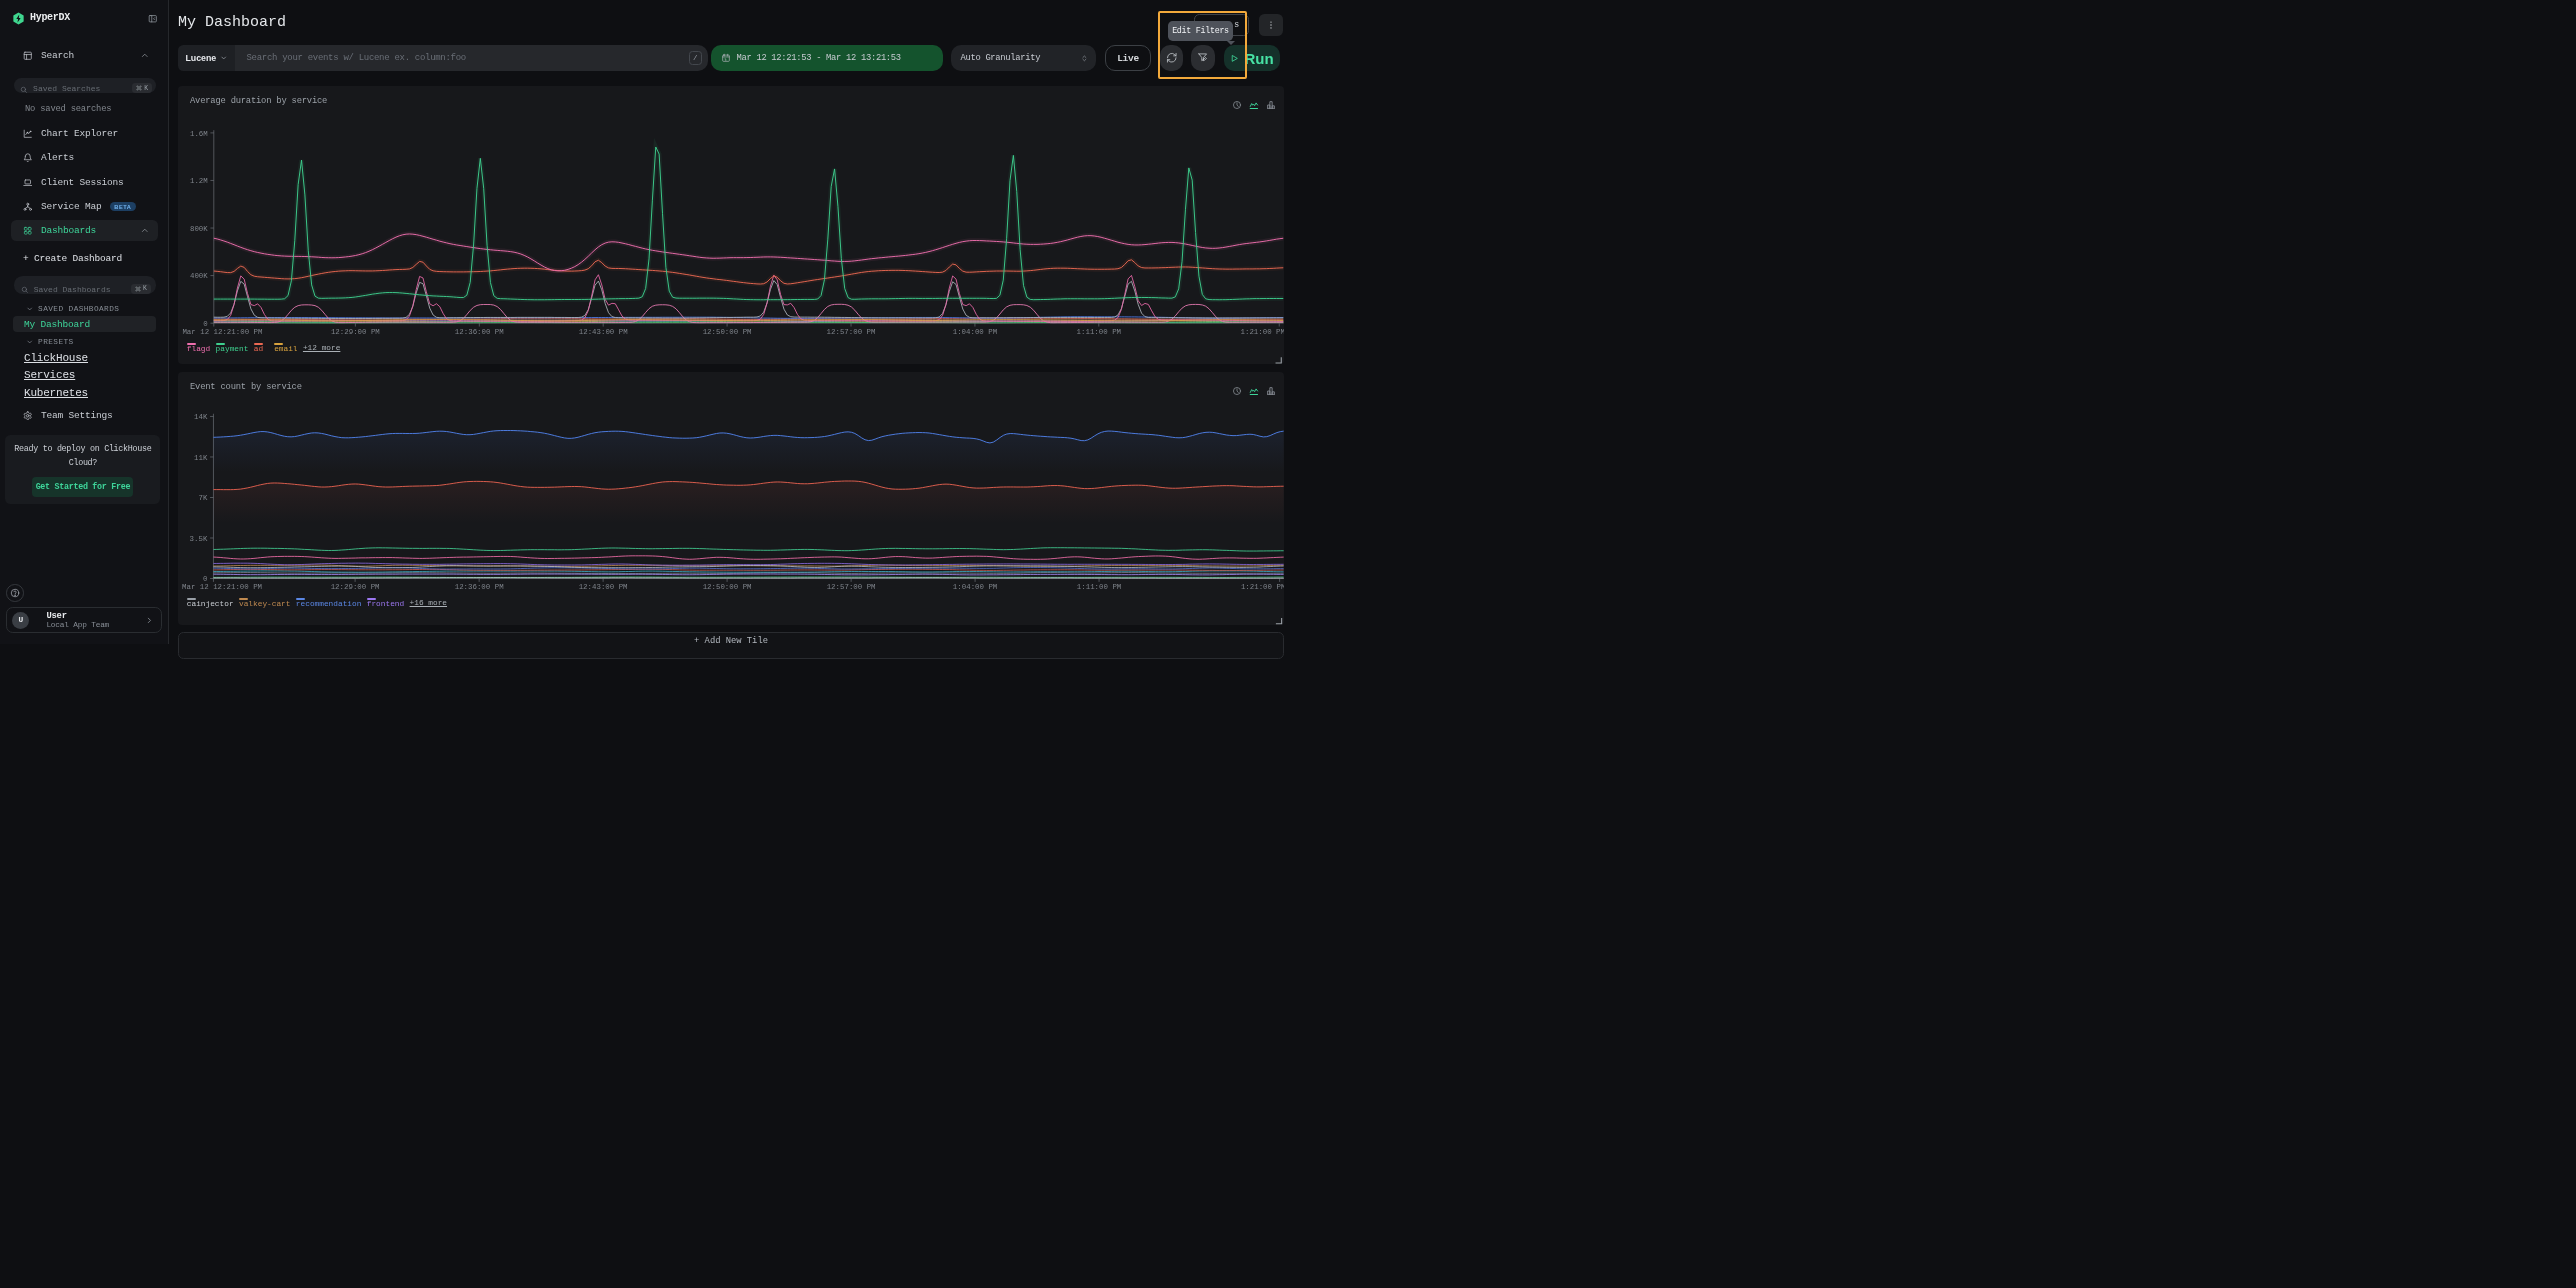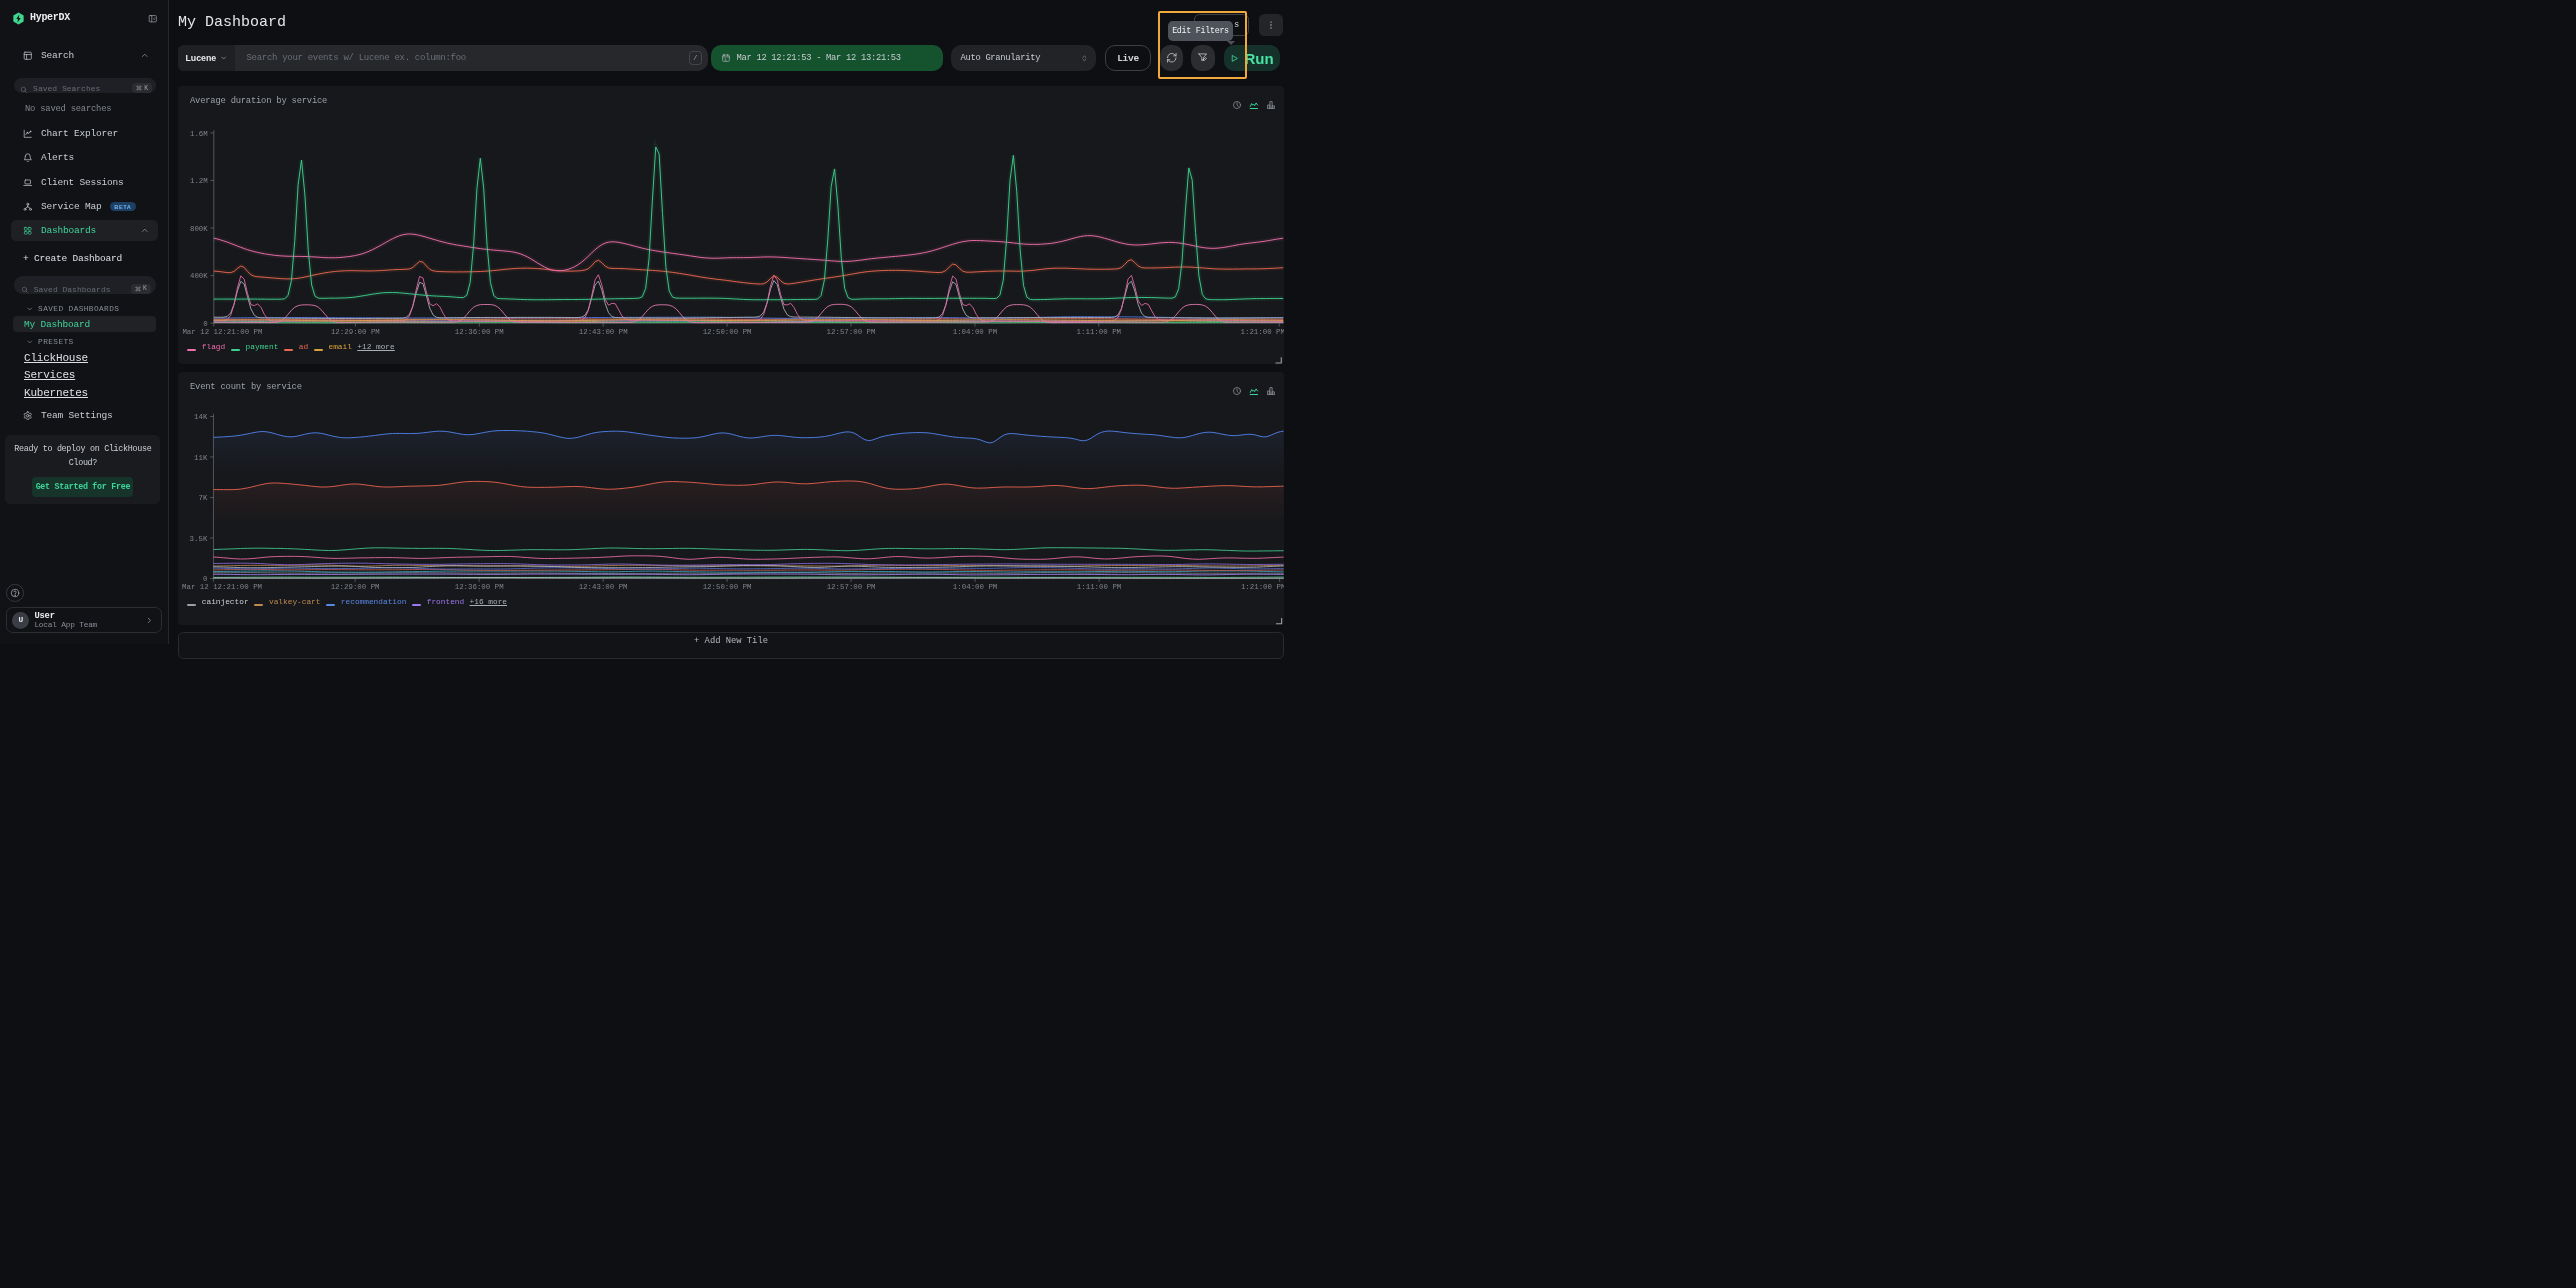--- a/index.html
+++ b/index.html
@@ -20,21 +20,21 @@
 .shead { position:absolute; left:26px; color:#878d95; font-size:7.8px; letter-spacing:0.4px;
   display:flex; align-items:center; }
 .pitem { position:absolute; left:24px; font-size:11px; color:#dde0e5; letter-spacing:-0.2px;text-decoration:underline; }
 #main { position:absolute; left:170px; top:0; width:1118px; height:644px; }
 .panel { position:absolute; left:8px; width:1106px; background:#17181b; border-radius:4px; }
 .ptitle { position:absolute; left:12px; top:9.5px; font-size:8.8px; color:#9ba1a8; letter-spacing:-0.2px; }
 .picons { position:absolute; right:8px; top:14px; display:flex; gap:6.8px; align-items:center; }
 .tick { font-family:"Liberation Mono",monospace; font-size:11px; fill:#7e838a; letter-spacing:0px; }
 .legend { position:absolute; left:8.8px; display:flex; align-items:center; font-size:7.8px; letter-spacing:0px; }
 .lg-dash { width:9px; height:1.7px; border-radius:1.4px; margin-right:6px; }
-.lg-item { display:flex; align-items:flex-end; margin-right:5.4px; }
+.lg-item { display:flex; align-items:flex-start; margin-right:5.4px;flex-direction:column; }
 .btn { position:absolute; top:45px; height:26px; border-radius:10px; display:flex; align-items:center;
   justify-content:center; }
 .toprow-text { font-size:8.8px; color:#c8ccd2; letter-spacing:-0.3px; }
 </style></head>
 <body>
 
 <div id="sidebar">
   <div class="abs" style="left:11.5px;top:11.5px;width:13px;height:13px"><svg width="13" height="13" viewBox="0 0 24 24">
         <path d="M12 1l9.5 5.5v11L12 23l-9.5-5.5v-11z" fill="#3fd68f"></path>
         <path d="M13.4 4.5L8 13h3.2l-1 6.5L16 11h-3.4z" fill="#101114"></path>
@@ -187,21 +187,21 @@
   <div class="abs" style="left:6px;top:584px;width:17.6px;height:17.6px;border:0.7px solid #34373c;border-radius:50%;display:flex;align-items:center;justify-content:center;color:#b9bec5">
       <svg width="10" height="10" viewBox="0 0 24 24" fill="none" stroke="#b9bec5" stroke-width="1.6" stroke-linecap="round" stroke-linejoin="round">
         <circle cx="12" cy="12" r="9"></circle>
         <path d="M9.2 9a2.9 2.9 0 0 1 5.6 1c0 1.8-2.6 2.2-2.6 3.6"></path>
         <circle cx="12" cy="17.2" r="0.6" fill="currentColor"></circle>
       </svg>
     </div>
 
   <div class="abs" style="left:6px;top:607px;width:156px;height:26px;border:0.7px solid #2a2d31;border-radius:6.8px;display:flex;align-items:center">
     <div style="margin-left:5.4px;width:17px;height:17px;border-radius:50%;background:#3a3e44;display:flex;align-items:center;justify-content:center;font-size:7.8px;font-weight:bold;color:#e8eaed">U</div>
-    <div style="margin-left:5px">
+    <div style="margin-left:17px">
       <div style="font-size:8.8px;font-weight:bold;color:#e8eaed;letter-spacing:-0.2px">User</div>
       <div style="font-size:7.8px;color:#878d95;letter-spacing:-0.2px">Local App Team</div>
     </div>
     <span style="margin-left:auto;margin-right:6.8px;display:flex">
         <svg width="8.8" height="8.8" viewBox="0 0 24 24" fill="none" stroke="#9aa0a7" stroke-width="2" stroke-linecap="round" stroke-linejoin="round">
           <path d="M9 6l6 6-6 6"></path>
         </svg>
       </span>
   </div>
 </div>

